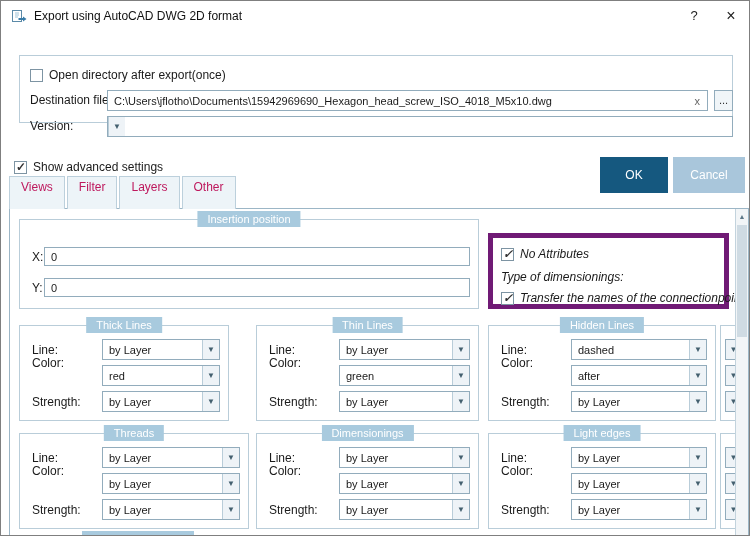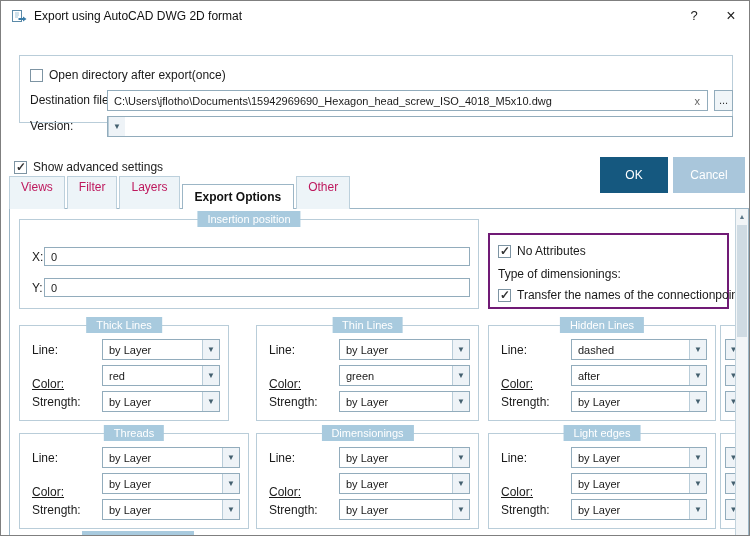--- a/index.html
+++ b/index.html
@@ -48,34 +48,34 @@
   .tab { padding:0 11px; height:33px; line-height:21px; background:#edf4f8; border:1px solid #bcd0dc; border-bottom:none; color:#be185d; font-size:12px; white-space:nowrap; }
   .tab.active { padding:0 12px; height:25px; line-height:24px; background:#fff; border:1px solid #9cb6c6; border-bottom:none; color:#111; font-weight:bold; }
 
   
   .panel { position:absolute; left:8px; top:207px; width:740px; height:332px; border:1px solid #9cb6c6; background:#fff; overflow:hidden; }
   .group { position:absolute; border:1px solid #b9cdd9; }
   .group-title { position:absolute; top:-9px; left:50%; transform:translateX(-50%); background:#a8cade; color:#fff; font-size:11px; padding:1px 10px; white-space:nowrap; line-height:14px; }
   .g-insert { left:9px; top:10px; width:460px; height:90px; }
   .xy-label { position:absolute; left:12px; }
   .xy-input { left:24px; right:8px; height:19px; }
-  .attr-box { position:absolute; left:478px; top:24px; width:241px; height:76px; border:2px solid #701a75; }
+  .attr-box { position:absolute; left:478px; top:24px; width:241px; height:76px; border:5px solid #701a75;font-style:italic; }
   .attr-check1 { position:absolute; left:8px; top:9px; }
   .attr-type { position:absolute; left:8px; top:32px; white-space:nowrap; }
   .attr-check2 { position:absolute; left:8px; top:53px; }
 
   .lg { height:96px; }
   .g0 { left:9px;   top:116px; width:210px; }
   .g1 { left:246px; top:116px; width:223px; }
   .g2 { left:478px; top:116px; width:228px; }
   .g3 { left:9px;   top:224px; width:230px; }
   .g4 { left:246px; top:224px; width:223px; }
   .g5 { left:478px; top:224px; width:228px; }
   .flabel { position:absolute; left:12px; white-space:nowrap; }
-  .f1 { top:17px; } .f2 { top:51px;text-decoration:underline; } .f3 { top:69px; }
+  .f1 { top:17px; } .f2 { top:30px; } .f3 { top:69px; }
   .fdd { left:82px; right:8px; }
   .d1 { top:13px; } .d2 { top:39px; } .d3 { top:65px; }
 
   .partial-group { position:absolute; left:710px; width:90px; height:96px; border:1px solid #b9cdd9; }
   .p1 { top:116px; } .p2 { top:224px; }
   .dd-frag { position:absolute; left:4px; width:17px; height:21px; border:1px solid #92acbc; background:#eef3f7; display:flex; align-items:center; justify-content:center; }
   .dd-frag::after { content:"▼"; font-size:8px; color:#44606f; }
   .fr1 { top:13px; } .fr2 { top:39px; } .fr3 { top:65px; }
 
   .bottom-sliver { position:absolute; left:72px; top:322px; width:112px; height:14px; background:#a8cade; }
@@ -126,21 +126,20 @@
     <span class="checkbox checked"></span>
     <span>Show advanced settings</span>
   </label>
   <button class="btn-ok">OK</button>
   <button class="btn-cancel">Cancel</button>
 
   <div class="tabs">
     <div class="tab">Views</div>
     <div class="tab">Filter</div>
     <div class="tab">Layers</div>
-    <div class="tab active">Export Options</div>
     <div class="tab">Other</div>
   </div>
 
   <div class="panel">
 
     <div class="group g-insert">
       <span class="group-title">Insertion position</span>
       <span class="xy-label" style="top:30px;">X:</span>
       <div class="input xy-input" style="top:27px;">
         <span class="input-text">0</span>

